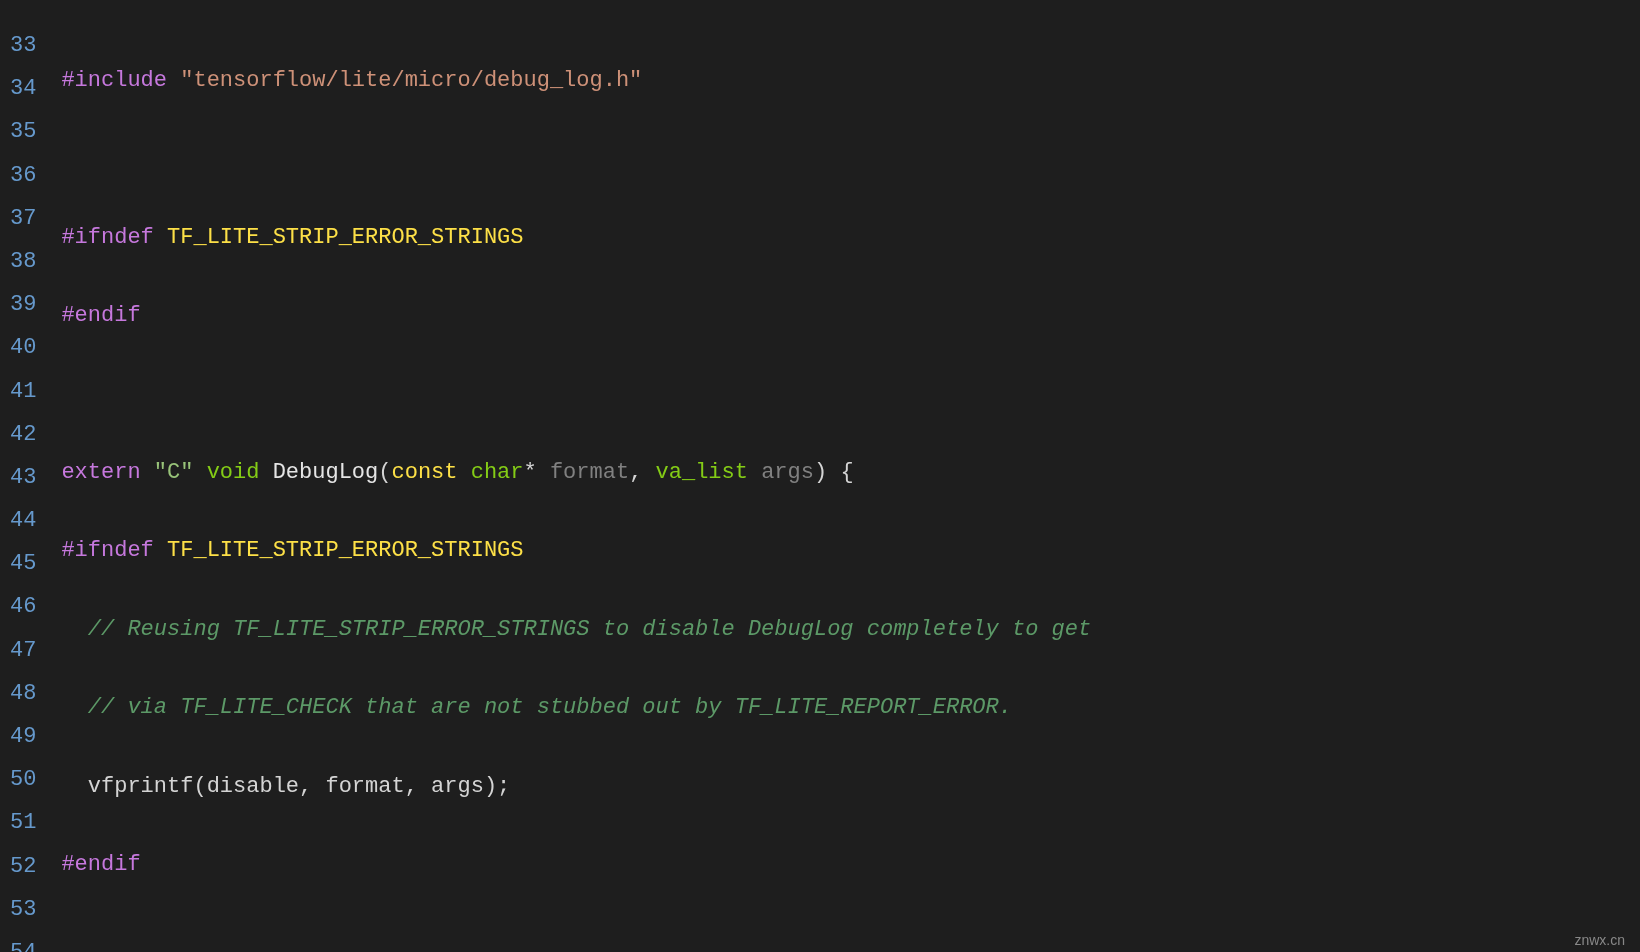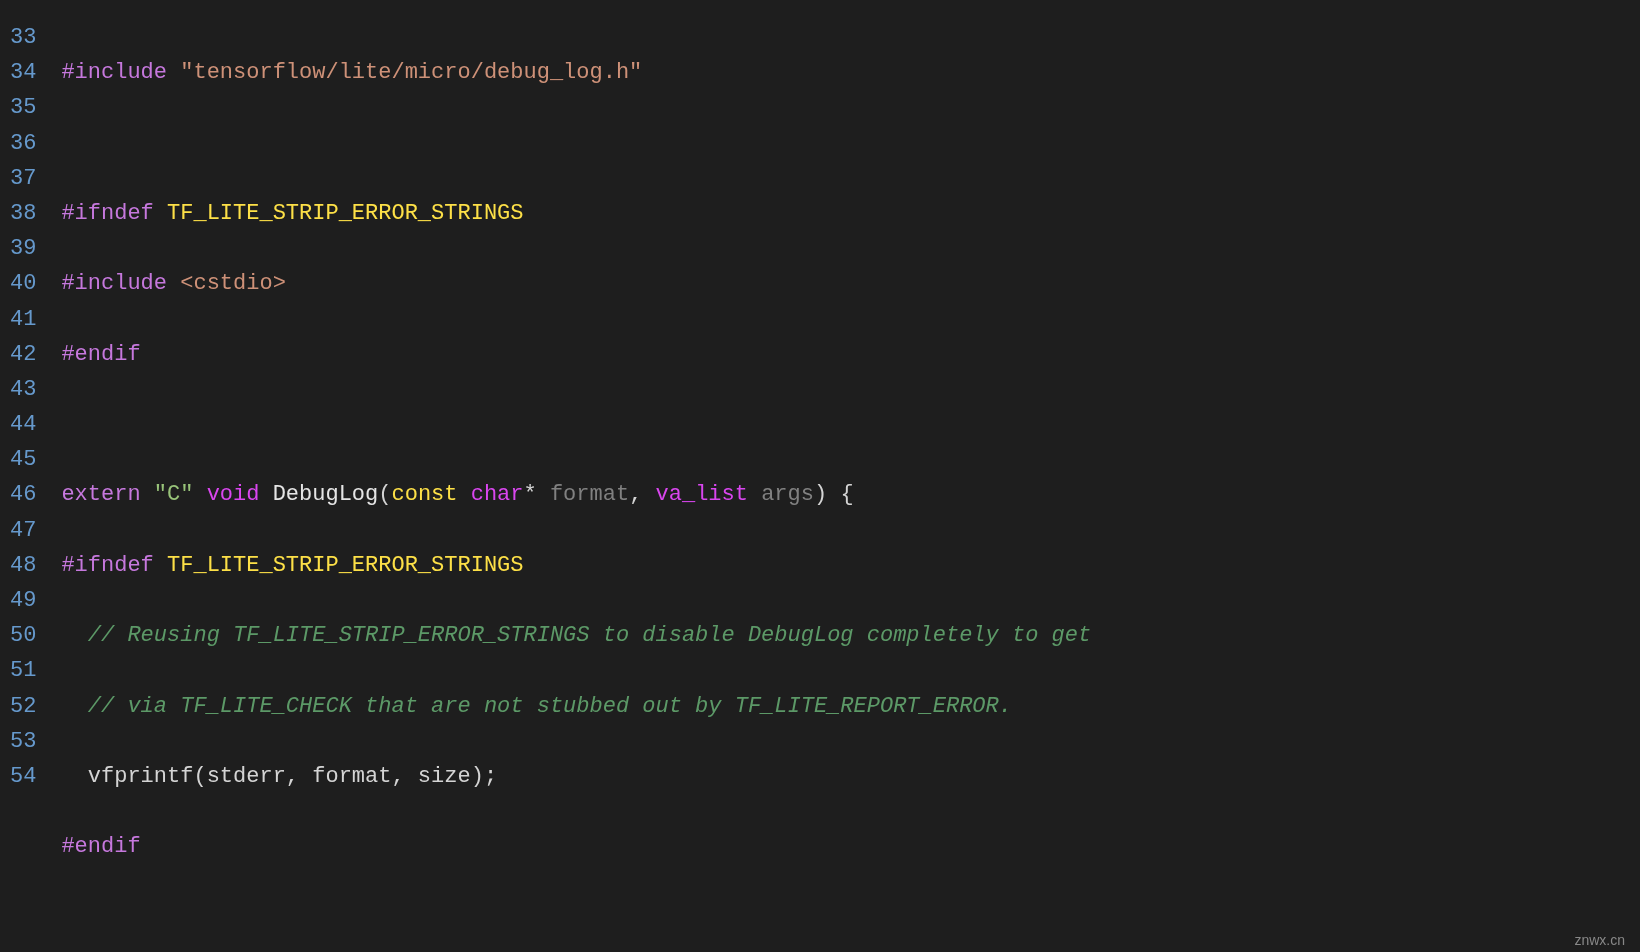--- a/index.html
+++ b/index.html
@@ -25,26 +25,27 @@
       color: #6699cc;
       user-select: none;
       flex-shrink: 0;
     }
     .code-content {
       flex: 1;
       white-space: pre;
     }
     .line {
       height: 35.2px;
+      margin-top: 8px;
     }
     .kw-directive { color: #c678dd; }
     .kw-macro { color: #fde047; }
     .kw-string { color: #98c379; }
     .kw-comment { color: #5c9967; font-style: italic; }
-    .kw-type { color: #d946ef; }
+    .kw-type { color: #84cc16; }
     .kw-function { color: #e5e5e5; }
     .kw-identifier { color: #d4d4d4; }
     .kw-punct { color: #d4d4d4; }
     .kw-const { color: #fde047; }
     .kw-extern { color: #c678dd; }
     .kw-header { color: #ce9178; }
     .kw-gray { color: #808080; }
     .watermark {
       position: fixed;
       bottom: 1px;
@@ -79,28 +80,27 @@
     <div class="line">50</div>
     <div class="line">51</div>
     <div class="line">52</div>
     <div class="line">53</div>
     <div class="line">54</div>
   </div>
   <div class="code-content">
 <div class="line"><span class="kw-directive">#include</span> <span class="kw-header">"tensorflow/lite/micro/debug_log.h"</span></div>
 <div class="line"></div>
 <div class="line"><span class="kw-directive">#ifndef</span> <span class="kw-macro">TF_LITE_STRIP_ERROR_STRINGS</span></div>
-<div class="line"><span class="kw-directive">#include</span> <span class="kw-header">&lt;cstdio&gt;</span></div>
 <div class="line"><span class="kw-directive">#endif</span></div>
 <div class="line"></div>
 <div class="line"><span class="kw-extern">extern</span> <span class="kw-string">"C"</span> <span class="kw-type">void</span> <span class="kw-function">DebugLog</span><span class="kw-punct">(</span><span class="kw-const">const</span> <span class="kw-type">char</span><span class="kw-punct">*</span> <span class="kw-gray">format</span><span class="kw-punct">,</span> <span class="kw-type">va_list</span> <span class="kw-gray">args</span><span class="kw-punct">)</span> <span class="kw-punct">{</span></div>
 <div class="line"><span class="kw-directive">#ifndef</span> <span class="kw-macro">TF_LITE_STRIP_ERROR_STRINGS</span></div>
 <div class="line"><span class="kw-comment">  // Reusing TF_LITE_STRIP_ERROR_STRINGS to disable DebugLog completely to get</span></div>
 <div class="line"><span class="kw-comment">  // via TF_LITE_CHECK that are not stubbed out by TF_LITE_REPORT_ERROR.</span></div>
-<div class="line"><span>  </span><span class="kw-identifier">vfprintf</span><span class="kw-punct">(stderr, format, size);</span></div>
+<div class="line"><span>  </span><span class="kw-identifier">vfprintf</span><span class="kw-punct">(disable, format, args);</span></div>
 <div class="line"><span class="kw-directive">#endif</span></div>
 
 
 
 
 
 
 
 
 

